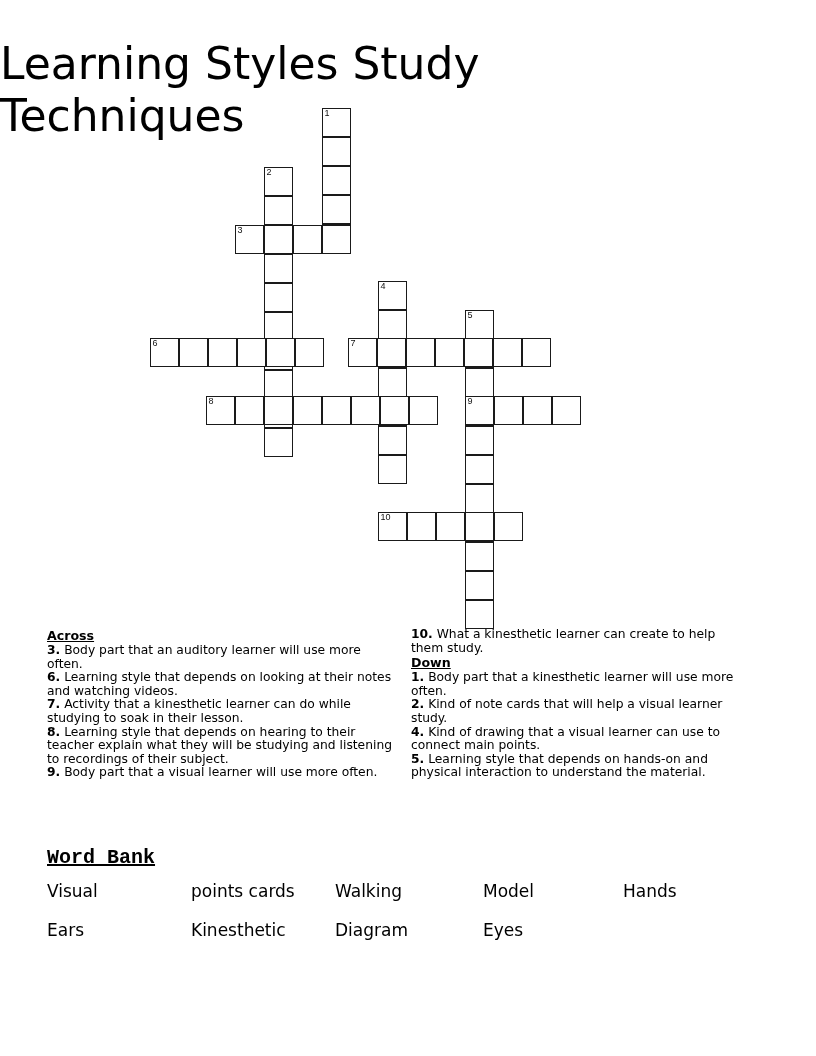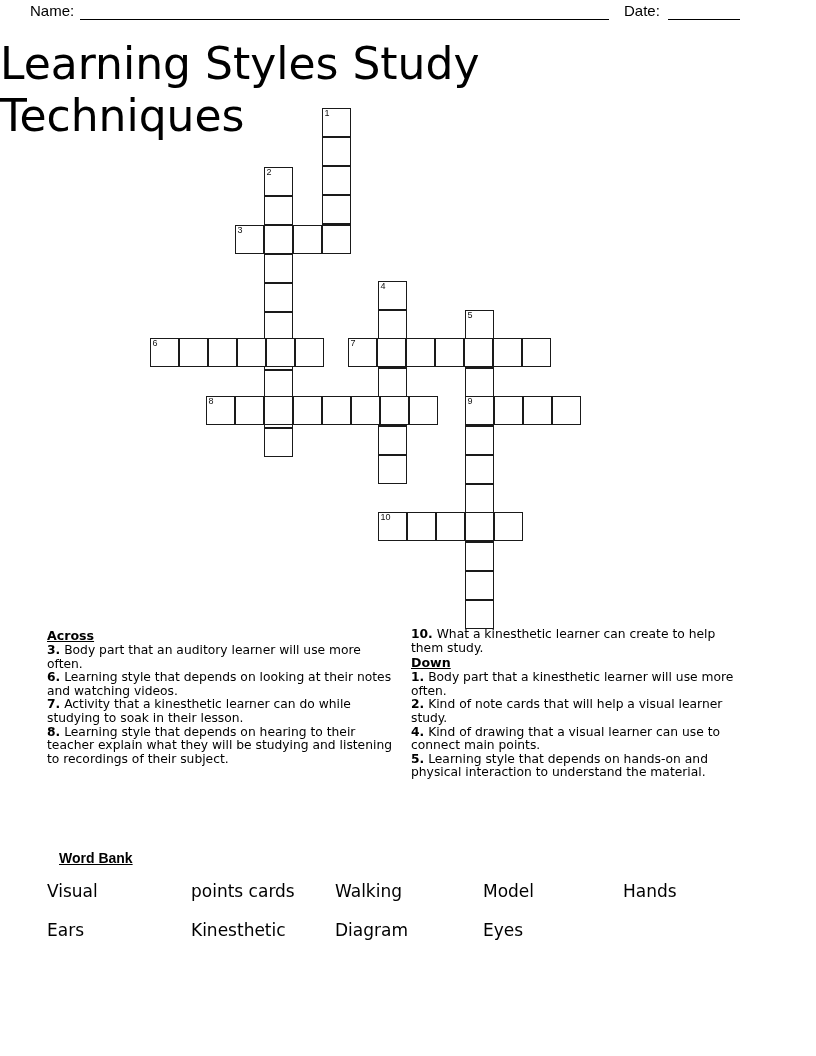--- a/index.html
+++ b/index.html
@@ -86,51 +86,44 @@
     margin:0;
     text-align:left;
   }
   .clue b{font-weight:bold;}
 
   
   .wordbank{
     position:absolute;left:47px;top:845px;width:720px;
   }
   .wb-title{
-    font-family:Liberation Sans, sans-serif;
+    font-family:Liberation Mono, monospace;
     font-weight:bold;
-    font-size:14px;
+    font-size:20px;
     line-height:26px;
     text-decoration:underline;
-    margin-left:12px;
   }
   .wb-grid{
     margin-top:8px;
     display:grid;
     grid-template-columns:144px 144px 148px 140px 140px;
     row-gap:14px;
   }
   .wb-word{
     font-family:"DejaVu Sans", sans-serif;
     font-size:17px;
     line-height:25px;
     white-space:nowrap;
   }
 </style>
 </head>
 <body>
 
 <div class="page">
 
-  <div class="namedate">
-    <span class="nd-label nd-name-label">Name:</span>
-    <span class="nd-line nd-name-line"></span>
-    <span class="nd-label nd-date-label">Date:</span>
-    <span class="nd-line nd-date-line"></span>
-  </div>
 
   <div class="title">Learning Styles Study Techniques</div>
 
   <div class="grid-wrap" id="crossword-grid">
       <div class="cell" style="left: 322px; top: 108px;">
         <span class="num">1</span>
       </div>
       <div class="cell" style="left: 322px; top: 137px;"></div>
       <div class="cell" style="left: 322px; top: 166px;"></div>
       <div class="cell" style="left: 322px; top: 195px;"></div>
@@ -216,20 +209,21 @@
       <div class="cell" style="left: 494px; top: 512px;"></div>
     </div>
 
   <div class="clues">
     <div class="clue-col left" id="clue-col-left">
         <span class="clue-head">Across</span>
         <span class="clue"><b>3.</b> Body part that an auditory learner will use more often.</span>
         <span class="clue"><b>6.</b> Learning style that depends on looking at their notes and watching videos.</span>
         <span class="clue"><b>7.</b> Activity that a kinesthetic learner can do while studying to soak in their lesson.</span>
         <span class="clue"><b>8.</b> Learning style that depends on hearing to their teacher explain what they will be studying and listening to recordings of their subject.</span>
+        <span class="clue"><b>9.</b> Body part that a visual learner will use more often.</span>
       </div>
     <div class="clue-col right" id="clue-col-right">
         <span class="clue"><b>10.</b> What a kinesthetic learner can create to help them study.</span>
         <span class="clue-head">Down</span>
         <span class="clue"><b>1.</b> Body part that a kinesthetic learner will use more often.</span>
         <span class="clue"><b>2.</b> Kind of note cards that will help a visual learner study.</span>
         <span class="clue"><b>4.</b> Kind of drawing that a visual learner can use to connect main points.</span>
         <span class="clue"><b>5.</b> Learning style that depends on hands-on and physical interaction to understand the material.</span>
       </div>
   </div>

